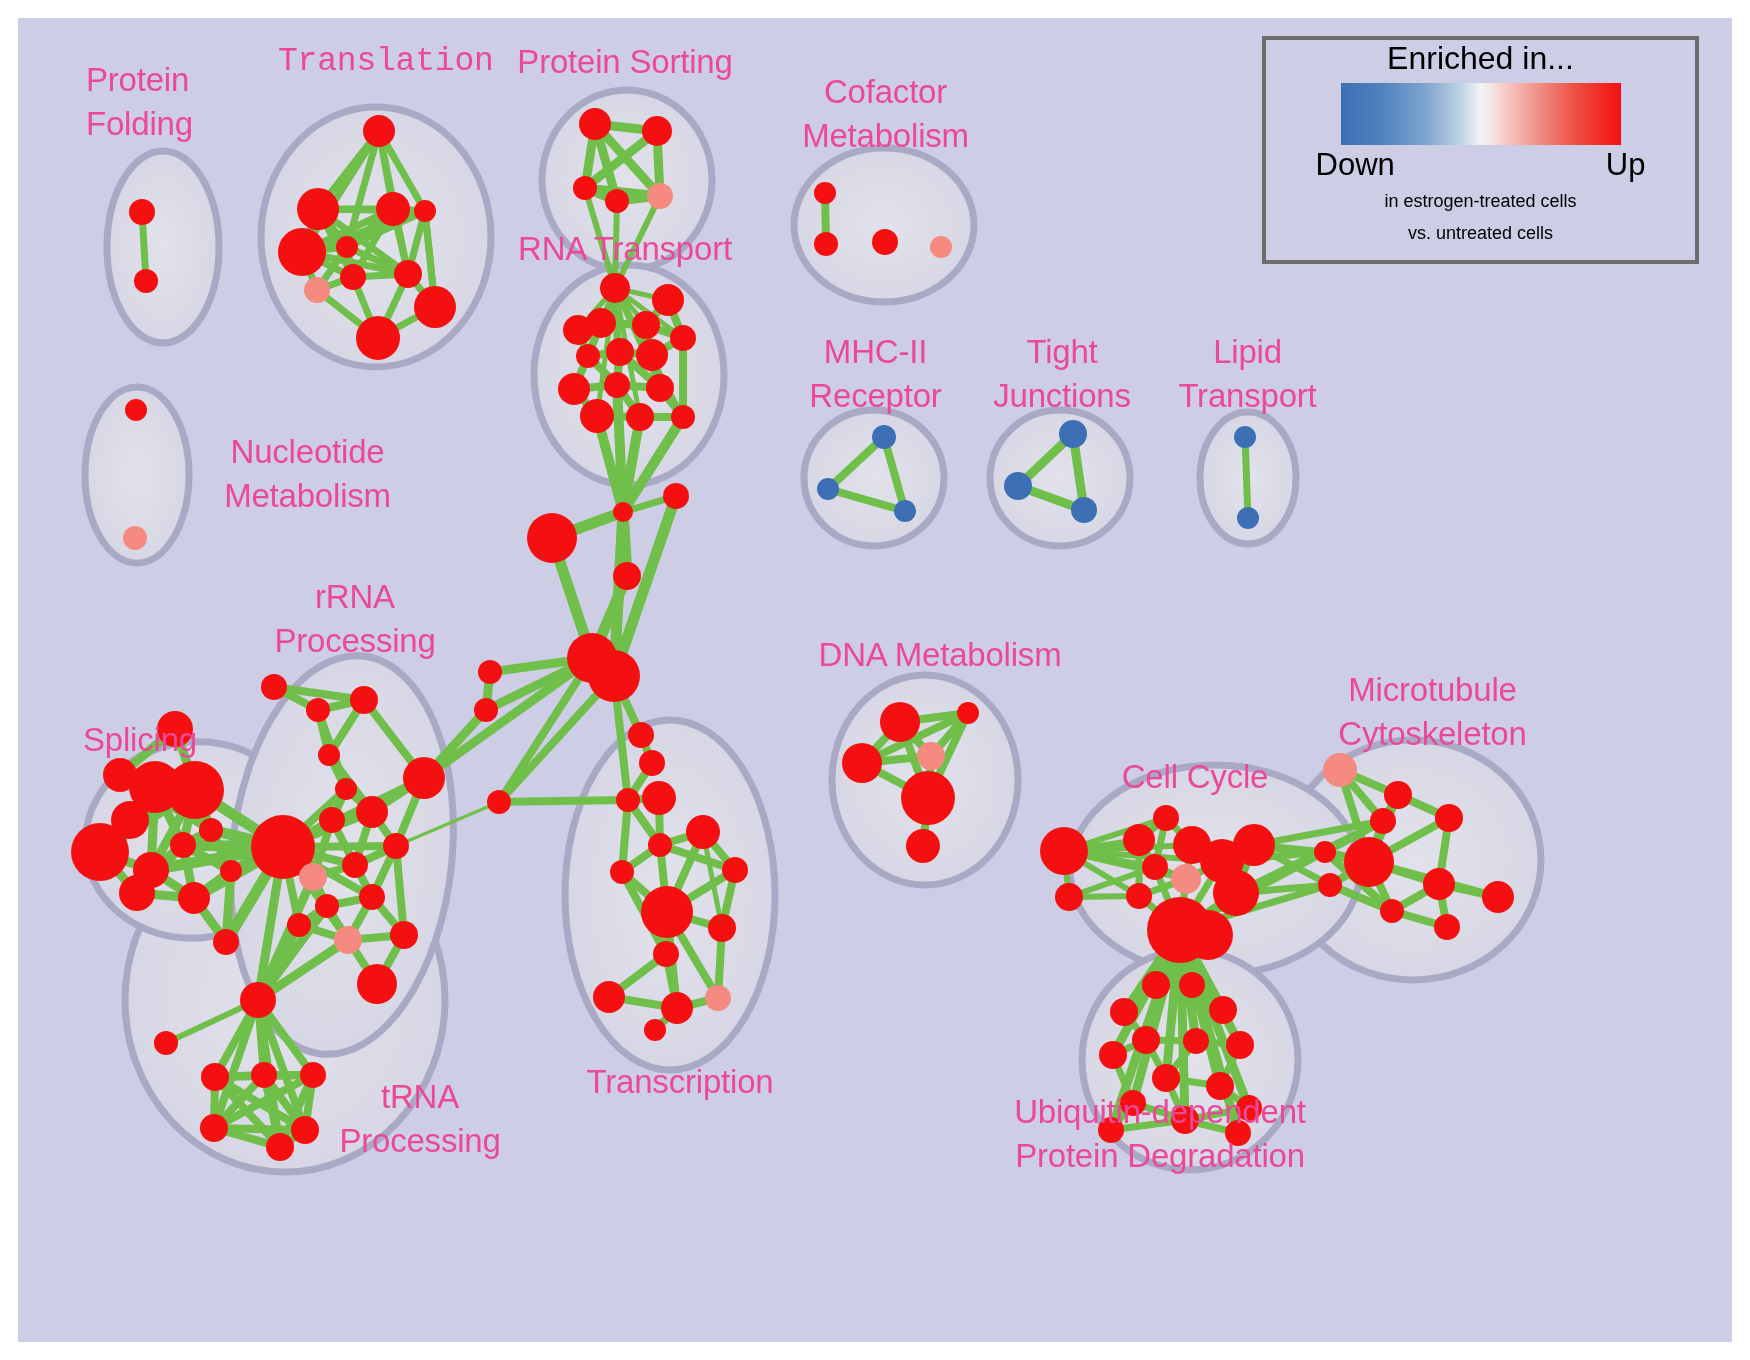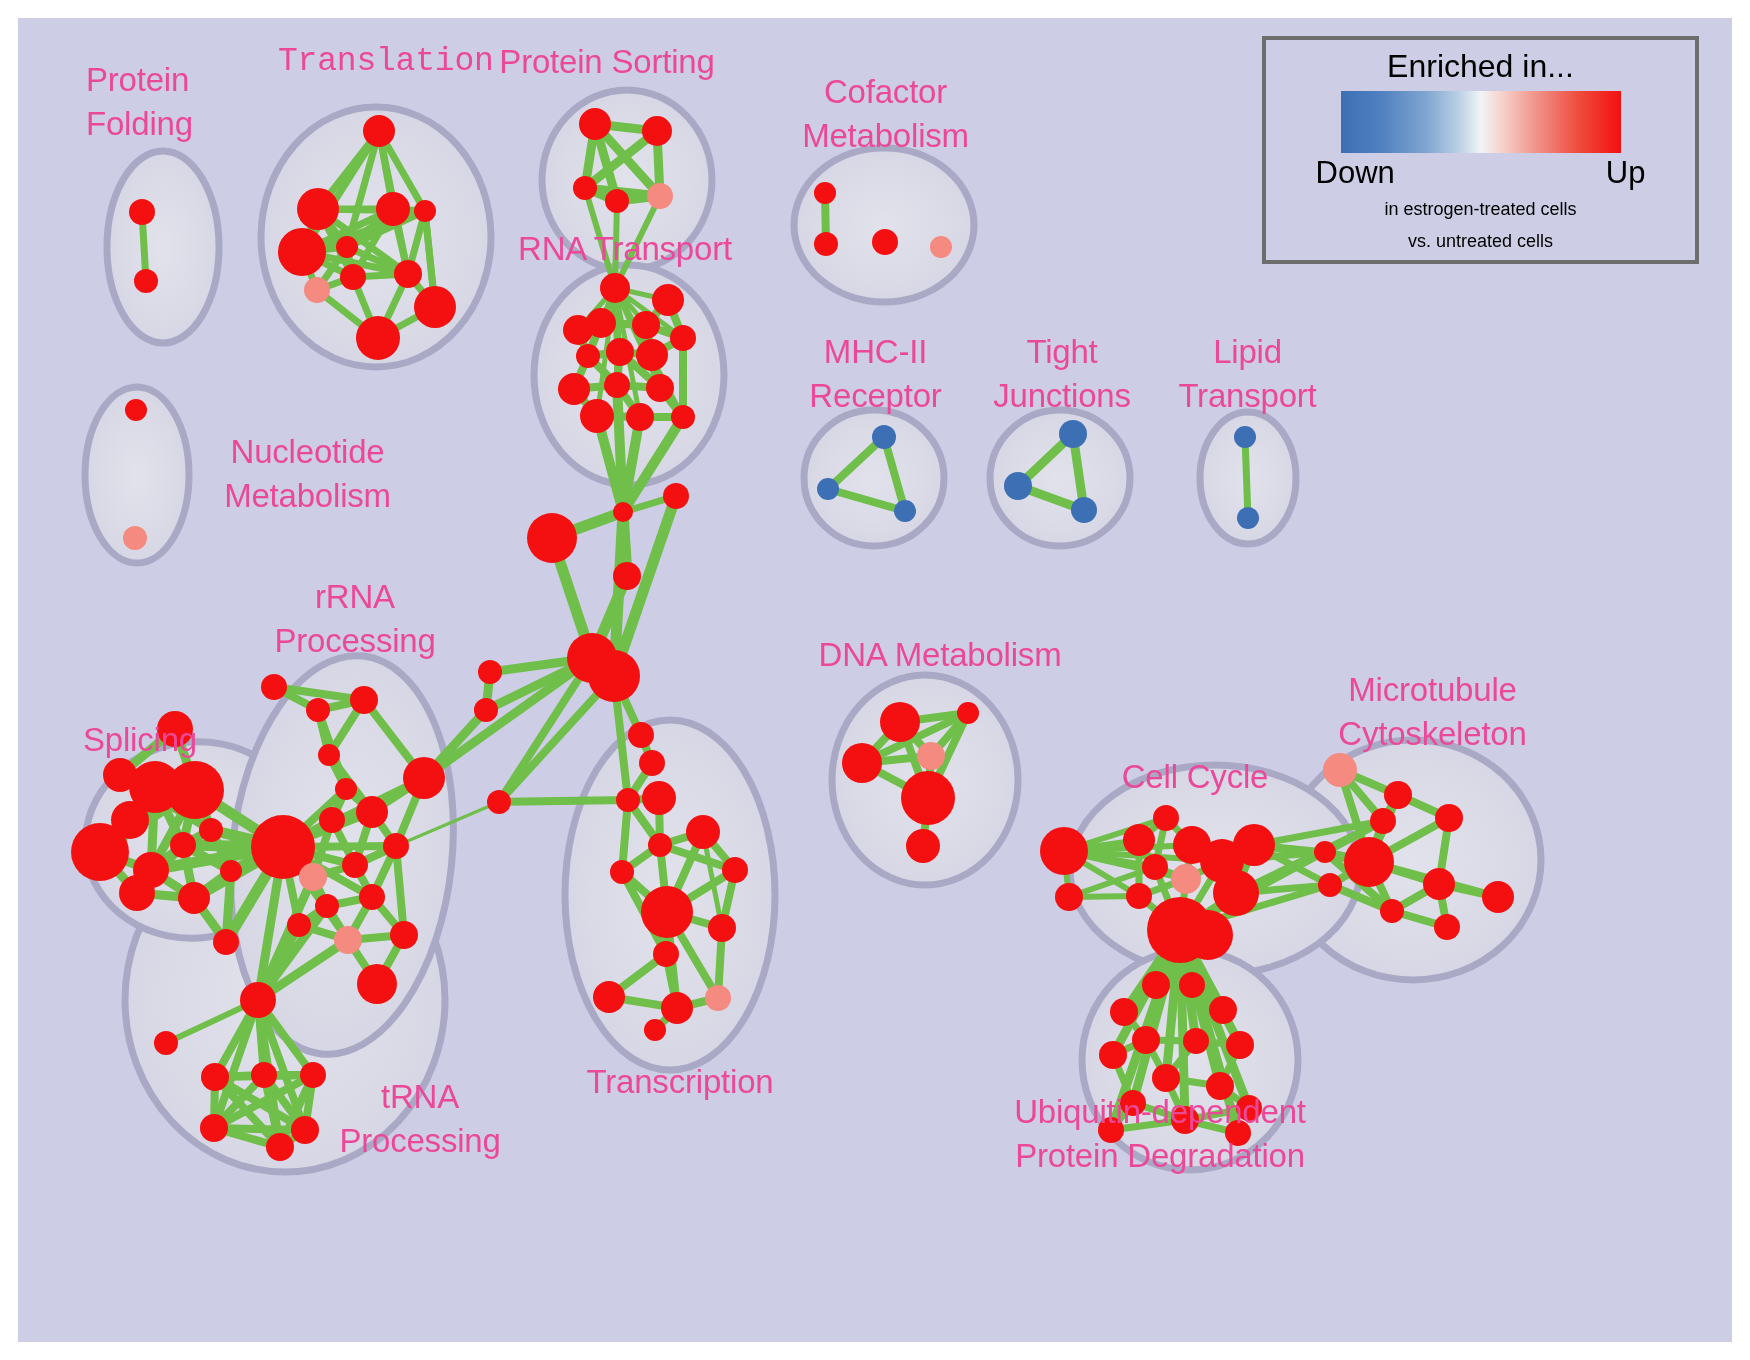--- a/index.html
+++ b/index.html
@@ -45,21 +45,20 @@
     left: 1262px;
     top: 36px;
     width: 437px;
     height: 228px;
     border: 4px solid #6d6d6d;
     background: #cdcee5;
     box-sizing: border-box;
     display: flex;
     flex-direction: column;
     align-items: center;
-    padding-top: 8px;
   }
   #legend-title {
     font-size: 32px;
     color: #000;
     margin-bottom: 6px;
   }
   #legend-bar {
     width: 280px;
     height: 62px;
     background: linear-gradient(to right,
@@ -722,21 +721,21 @@
       <circle cx="1185" cy="1120" r="14" fill="#f41010"></circle>
       <circle cx="1249" cy="1108" r="13" fill="#f41010"></circle>
       <circle cx="1111" cy="1130" r="13" fill="#f41010"></circle>
       <circle cx="1238" cy="1133" r="13" fill="#f41010"></circle>
     </g>
   </svg>
 
   <div class="cluster-label" style="left:86px; top:58px; width:190px; text-align:left;">Protein
 Folding</div>
   <div class="cluster-label" style="left:278px; top:40px; width:200px;font-family:Liberation Mono, monospace;">Translation</div>
-  <div class="cluster-label" style="left:487px; top:40px; width:240px;">Protein Sorting</div>
+  <div class="cluster-label" style="left:505px; top:40px; width:240px;">Protein Sorting</div>
   <div class="cluster-label" style="left:510px; top:227px; width:230px;">RNA Transport</div>
   <div class="cluster-label" style="left:778px; top:70px; width:215px;">Cofactor
 Metabolism</div>
   <div class="cluster-label" style="left:200px; top:430px; width:215px;">Nucleotide
 Metabolism</div>
   <div class="cluster-label" style="left:778px; top:330px; width:195px;">MHC-II
 Receptor</div>
   <div class="cluster-label" style="left:972px; top:330px; width:180px;">Tight
 Junctions</div>
   <div class="cluster-label" style="left:1160px; top:330px; width:175px;">Lipid

